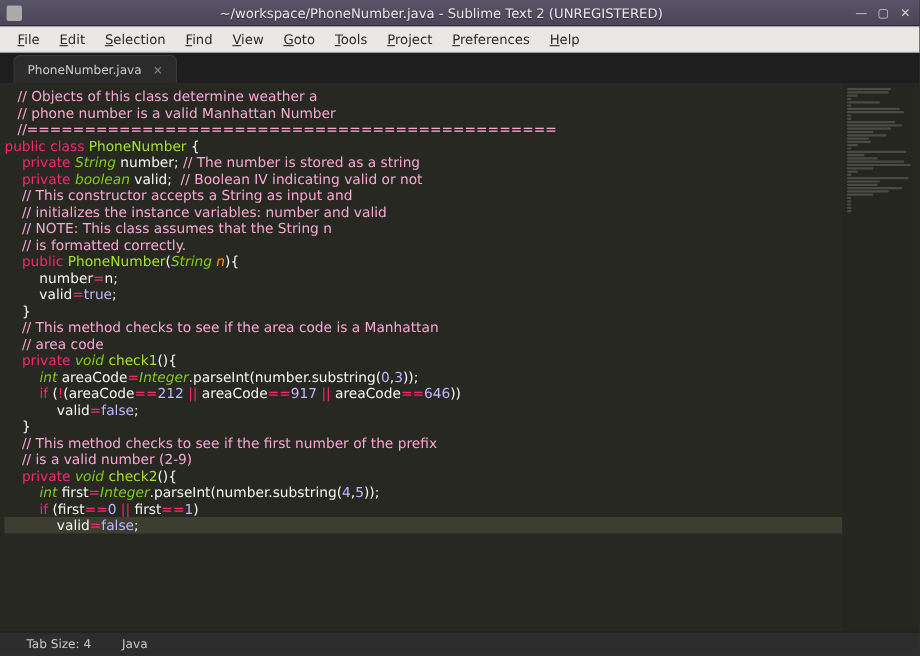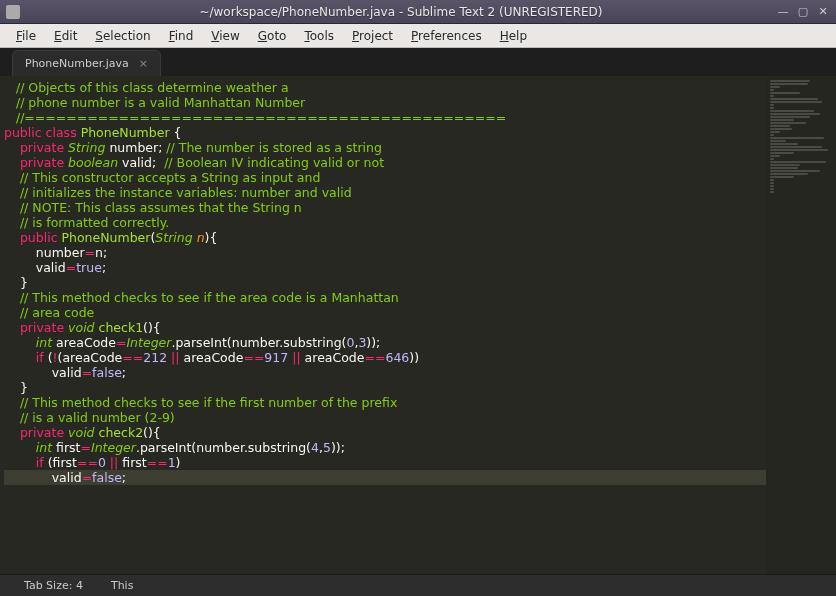--- a/index.html
+++ b/index.html
@@ -13,21 +13,21 @@
 .menu-item{padding:2px 8px;color:#2a2a2a;cursor:pointer;font-size:12px}
 .menu-item u{text-decoration:underline}
 .tabs{height:28px;background:#1e1e1e;display:flex;align-items:flex-end;padding-left:12px}
 .tab{background:#2b2b2b;color:#ccc;padding:6px 12px;border-radius:6px 6px 0 0;display:flex;align-items:flex-end;gap:10px;font-size:11px;border:1px solid #3a3a3a;border-bottom:none}
 .tab-close{color:#888;cursor:pointer;font-size:11px}
 .editor{display:flex;height:498px;background:#272822;position:relative}
 .gutter{width:42px;background:#272822;color:#8f908a;text-align:right;padding:4px 8px 4px 0;font-family:"DejaVu Sans Mono",monospace;font-size:12.5px;line-height:15px;user-select:none}
 .code{flex:1;padding:4px 0 4px 4px;font-family:"DejaVu Sans Mono",monospace;font-size:12.5px;line-height:15px;color:#f8f8f2;white-space:pre;overflow:hidden}
 .minimap{width:70px;background:#252620;padding:4px;overflow:hidden}
 .mm-line{height:2px;margin-bottom:1px;background:#4a4b42;border-radius:1px}
-.c-cm{color:#84cc16}
+.c-cm{color:#f9a8d4}
 .c-kw{color:#f92672}
 .c-ty{color:#84cc16;font-style:italic}
 .c-fn{color:#a6e22e}
 .c-pr{color:#fd971f;font-style:italic}
 .c-nu{color:#c4b5fd}
 .c-hl{background:#3e3d32;display:inline-block;width:100%}
 .statusbar{height:22px;background:#2d2d2d;color:#c8c8c8;display:flex;align-items:center;padding:0 10px;font-size:11px;border-top:1px solid #191919}
 .sb-left{flex:1}
 .sb-item{padding:0 14px;cursor:pointer}
 </style>
@@ -103,14 +103,14 @@
       <div class="mm-line" style="width: 4px;"></div>
       <div class="mm-line" style="width: 4px;"></div>
       <div class="mm-line" style="width: 4px;"></div>
       <div class="mm-line" style="width: 4px;"></div>
       <div class="mm-line" style="width: 4px;"></div>
     </div>
 </div>
 
 <div class="statusbar">
   <div class="sb-item">Tab Size: 4</div>
-  <div class="sb-item">This</div>
+  <div class="sb-item">Java</div>
 </div>
 
 </body></html>

